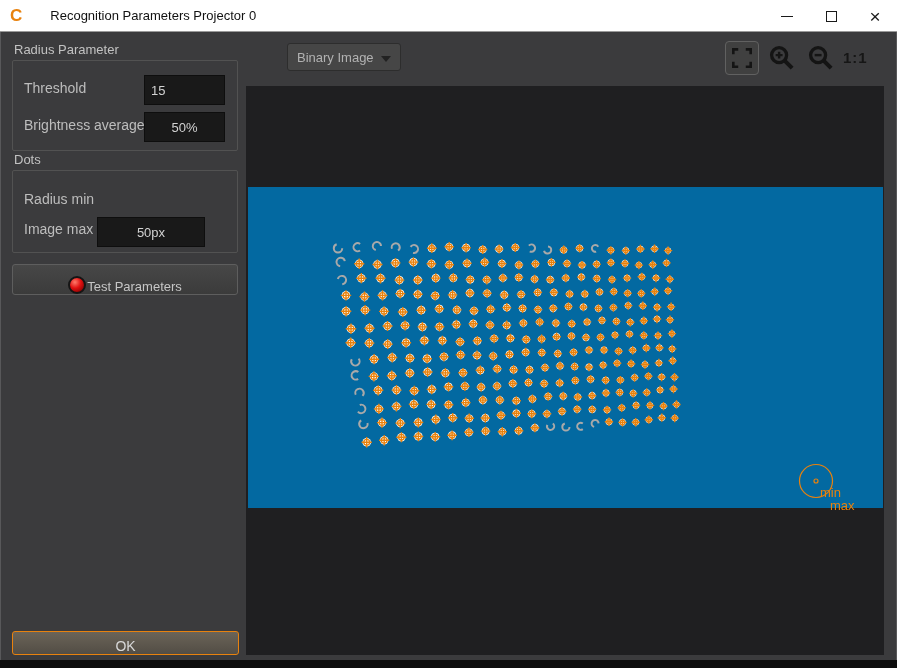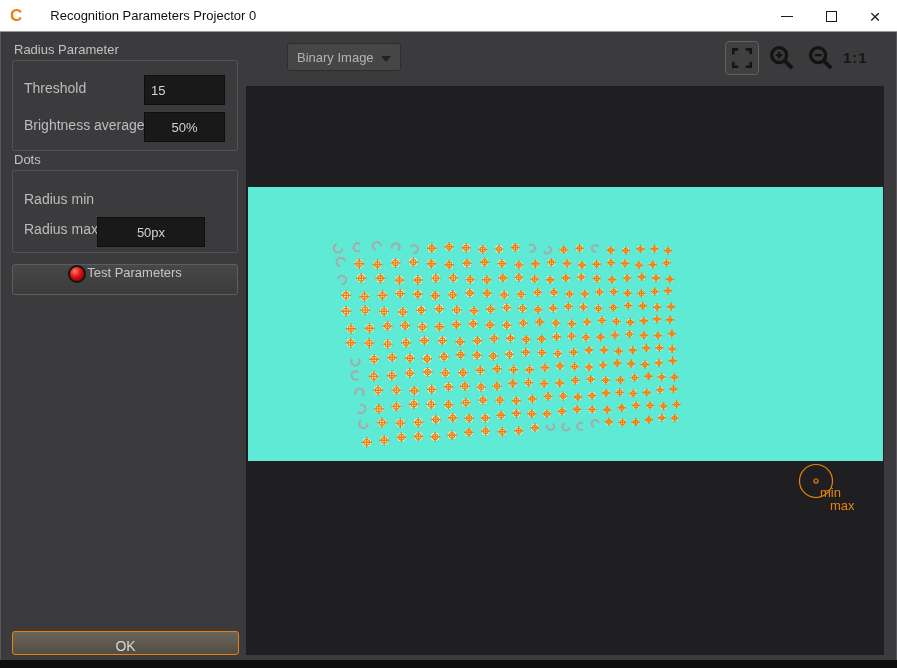--- a/index.html
+++ b/index.html
@@ -17,35 +17,35 @@
   .glyph-max { width:11px; height:11px; border:1.5px solid #1a1a1a; }
   .glyph-close { font-size:19px; line-height:1; }
 
   
   .group-title { position:absolute; left:14px; font-size:13px; color:#c2c2c2; }
   .group-frame { position:absolute; left:12px; width:226px; border:1px solid #525252; border-radius:2px; }
   .field-label { position:absolute; font-size:14px; color:#bdbdbd; }
   .field-input { position:absolute; background:#191919; border:1px solid #0e0e0e; color:#d2d2d2; font-size:13px; font-family:"Liberation Sans", sans-serif; padding:14px 6px; outline:none; }
   .ta-right { text-align:center; }
 
-  .test-btn { position:absolute; left:12px; top:264px; width:226px; height:31px; background:linear-gradient(#474747,#3b3b3b); border:1px solid #5e5e5e; border-radius:3px; display:flex; align-items:flex-start; justify-content:center; gap:1px; color:#c6c6c6; font-size:13px; cursor:default; }
+  .test-btn { position:absolute; left:12px; top:264px; width:226px; height:31px; background:linear-gradient(#474747,#3b3b3b); border:1px solid #5e5e5e; border-radius:3px; display:flex; align-items:flex-end; justify-content:center; gap:1px; color:#c6c6c6; font-size:13px; cursor:default; }
   .led { width:18px; height:18px; border-radius:50%; border:2px solid #151515; background:radial-gradient(circle at 35% 30%, #ff7a6a, #e01010 45%, #6e0000 95%); }
 
   .ok-btn { position:absolute; left:12px; top:631px; width:227px; height:24px; background:linear-gradient(#6b6458,#524d45); border:1px solid #e8820e; border-radius:3px; color:#d8d8d8; font-size:14px; display:flex; align-items:flex-end; justify-content:center; cursor:default; }
 
   
   .dropdown { position:absolute; left:255px; top:43px; width:114px; height:28px; background:#464646; border:1px solid #2d2d2d; border-radius:3px; display:flex; align-items:center; color:#b2b2b2; font-size:13px; padding-left:9px; cursor:default;margin-left:32px; }
   .dd-arrow { position:absolute; right:9px; top:12px; width:0; height:0; border-left:5px solid transparent; border-right:5px solid transparent; border-top:6px solid #222; }
   .fit-btn { position:absolute; left:725px; top:41px; width:34px; height:34px; border:1px solid #616161; border-radius:4px; background:#404040; display:flex; align-items:center; justify-content:center; cursor:default; }
   .tool-icon { position:absolute; top:44px; width:34px; height:28px; display:flex; align-items:center; justify-content:center; cursor:default; }
   .one2one { position:absolute; left:843px; top:49px; width:34px; color:#161616; font-weight:bold; font-size:15px; letter-spacing:1px; cursor:default; }
 
   
   .viewport { position:absolute; left:246px; top:86px; width:638px; height:569px; background:#1f1f21; }
-  .image-canvas { position:absolute; left:2px; top:101px; width:635px; height:274px; background:#5eead4; }
+  .image-canvas { position:absolute; left:2px; top:101px; width:635px; height:321px; background:#0369a1; }
   .image-canvas svg { position:absolute; left:0; top:0; }
 
   .bottom-strip { position:absolute; left:0; top:660px; width:897px; height:8px; background:#0d0d0d; }
 </style>
 </head>
 <body>
 
 <div id="window">
 
   <div class="titlebar">
@@ -65,21 +65,21 @@
   <div class="group-title" style="top:42px">Radius Parameter</div>
   <div class="group-frame" style="top:60px; height:91px"></div>
   <div class="field-label" style="left:24px; top:80px">Threshold</div>
   <input class="field-input" style="left: 144px; top: 75px; width: 81px; height: 23px;" value="15">
   <div class="field-label" style="left:24px; top:117px">Brightness average</div>
   <input class="field-input ta-right" style="left: 144px; top: 112px; width: 81px; height: 23px;" value="50%">
 
   <div class="group-title" style="top:152px">Dots</div>
   <div class="group-frame" style="top:170px; height:83px"></div>
   <div class="field-label" style="left:24px; top:191px">Radius min</div>
-  <div class="field-label" style="left:24px; top:221px">Radius max</div>
+  <div class="field-label" style="left:24px; top:221px">Image max</div>
   <input class="field-input ta-right" style="left: 97px; top: 217px; width: 108px; height: 22px;" value="50px">
 
   <div class="test-btn">
     <span class="led"></span>
     <span>Test Parameters</span>
   </div>
 
   <div class="ok-btn">
     <span>OK</span>
   </div>

